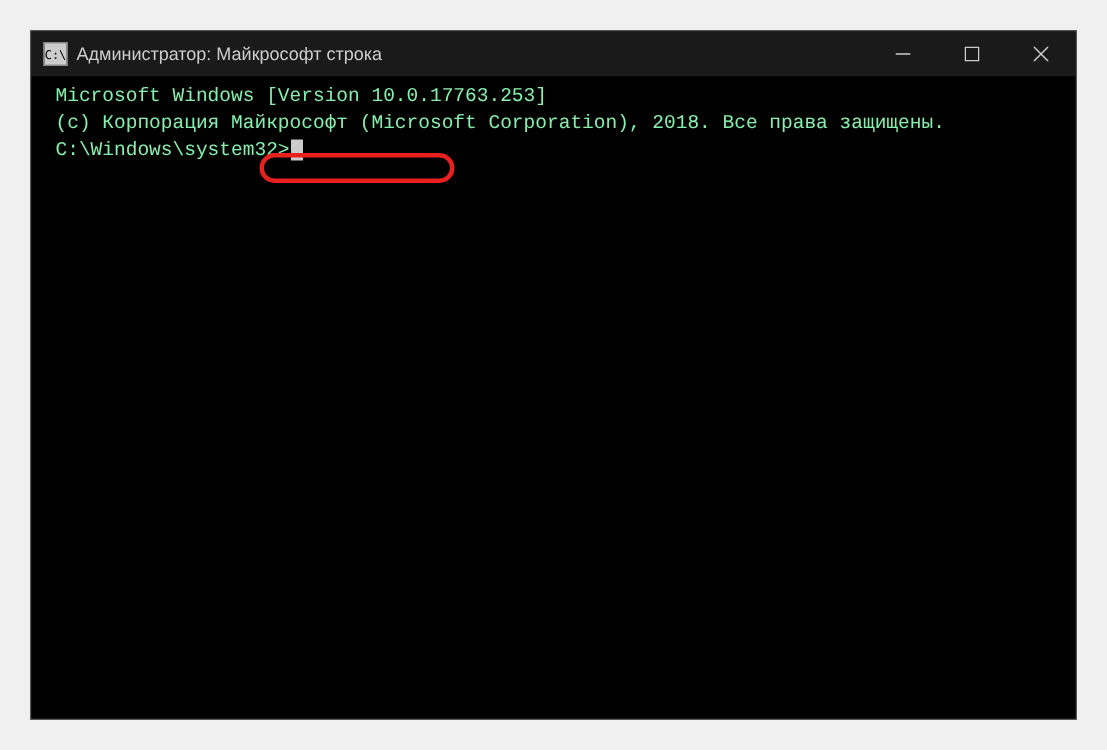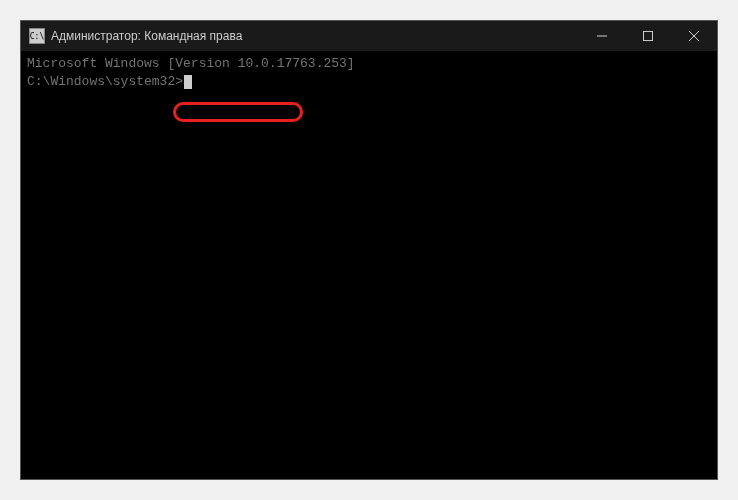--- a/index.html
+++ b/index.html
@@ -61,22 +61,22 @@
       color: #ccc;
       cursor: pointer;
     }
     .window-control svg {
       width: 10px;
       height: 10px;
     }
     .terminal-body {
       flex: 1;
       background: #000;
-      color: #737373;
-      padding: 4px 6px;
+      color: #86efac;
+      padding: 4px 16px;
       font-size: 13px;
       line-height: 1.4;
       font-family: Consolas, "Courier New", monospace;
       overflow-y: scroll;
       position: relative;
     }
     .terminal-body::-webkit-scrollbar {
       width: 16px;
     }
     .terminal-body::-webkit-scrollbar-track {
@@ -104,21 +104,21 @@
     }
   </style>
 </head>
 <body>
 
 <div class="window">
   <div class="titlebar">
     <div class="titlebar-icon">
       <span>C:\</span>
     </div>
-    <div class="titlebar-title">Администратор: Командная права</div>
+    <div class="titlebar-title">Администратор: Майкрософт строка</div>
     <div class="window-controls">
       <div class="window-control">
         <svg viewBox="0 0 10 10">
             <line x1="0" y1="5" x2="10" y2="5" stroke="#ccc" stroke-width="1"></line>
           </svg>
       </div>
       <div class="window-control">
         <svg viewBox="0 0 10 10">
             <rect x="0.5" y="0.5" width="9" height="9" stroke="#ccc" stroke-width="1" fill="none"></rect>
           </svg>
@@ -126,18 +126,19 @@
       <div class="window-control close">
         <svg viewBox="0 0 10 10">
             <line x1="0" y1="0" x2="10" y2="10" stroke="#ccc" stroke-width="1"></line>
             <line x1="10" y1="0" x2="0" y2="10" stroke="#ccc" stroke-width="1"></line>
           </svg>
       </div>
     </div>
   </div>
   <div class="terminal-body">
     <div class="terminal-line">Microsoft Windows [Version 10.0.17763.253]</div>
+    <div class="terminal-line">(c) Корпорация Майкрософт (Microsoft Corporation), 2018. Все права защищены.</div>
     <div class="terminal-line"></div>
     <div class="terminal-line"></div>
     <div class="terminal-line"><span>C:\Windows\system32&gt;</span><span class="cursor"></span></div>
     <div class="highlight-box" style="top:51px;left:152px;width:130px;height:20px;"></div>
   </div>
 </div>
 
 </body></html>

